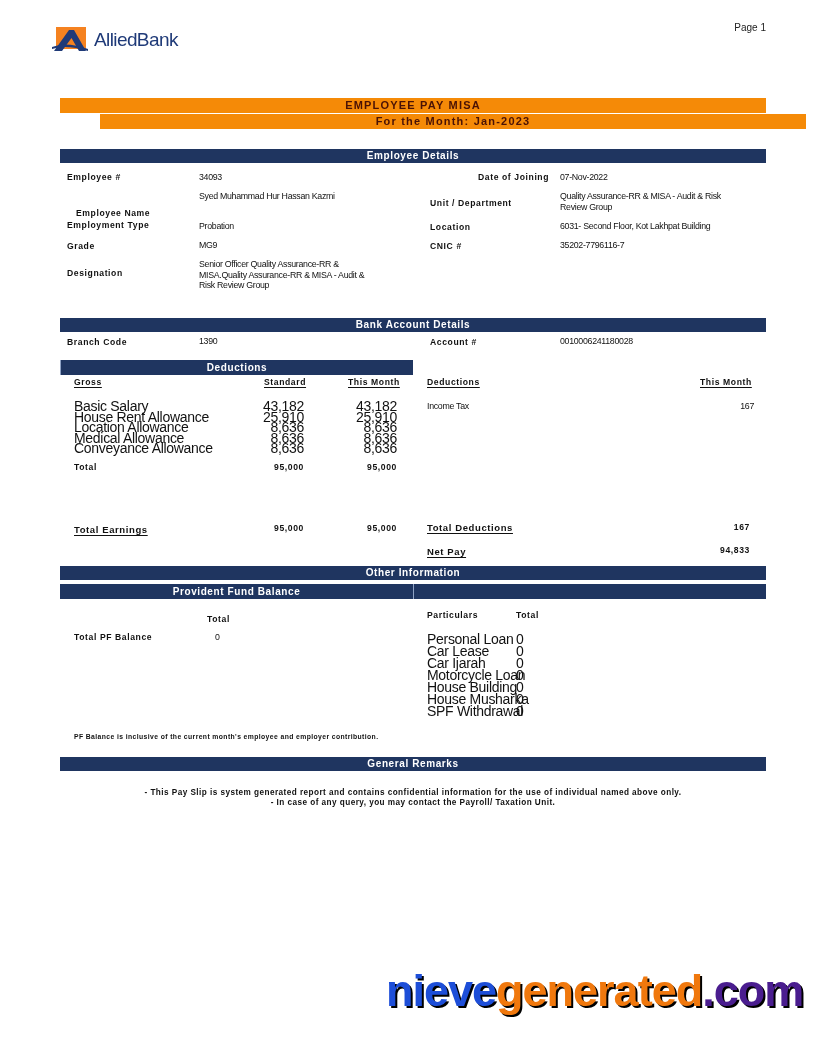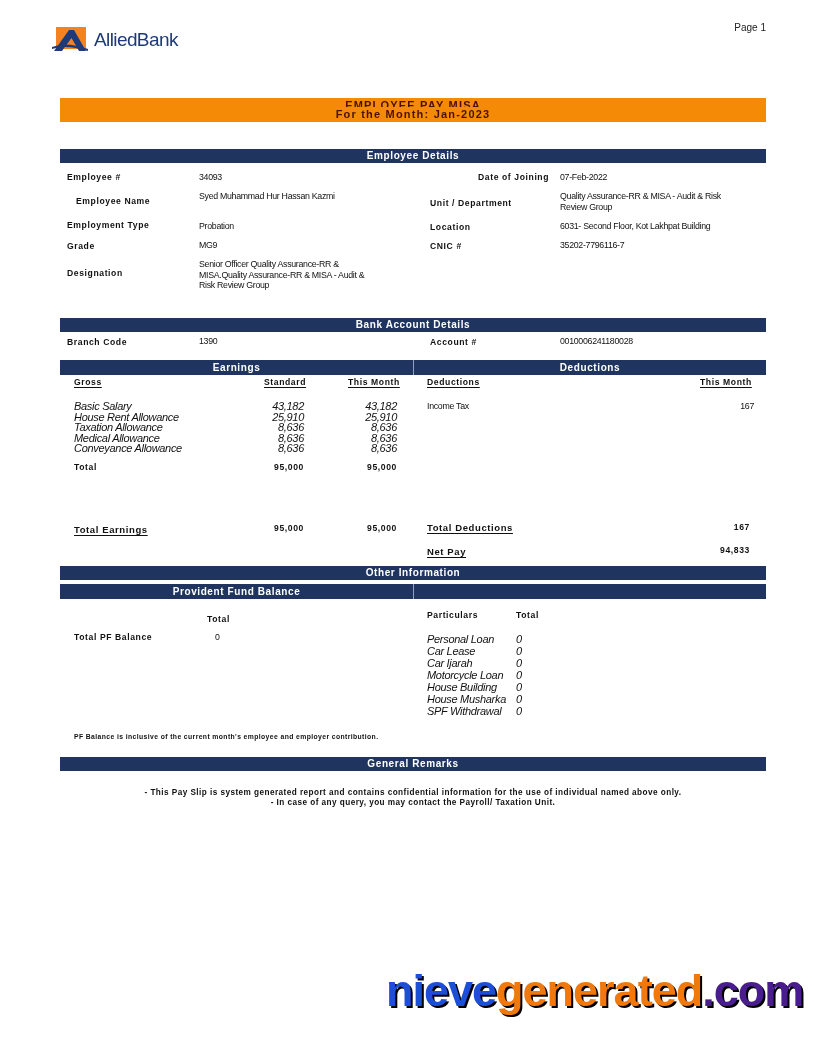--- a/index.html
+++ b/index.html
@@ -21,21 +21,21 @@
 
   .split-bar { position: absolute; left: 60px; width: 706px; height: 15px; display: flex; }
   .split-bar > div { background: #1f3560; color: #fff; font-weight: bold; font-size: 10px; letter-spacing: 0.6px; line-height: 15px; text-align: center; }
   .split-bar .sep { width: 1px; background: #8fa2c4; }
 
   .lbl { font-family: "Liberation Sans", sans-serif; font-weight: bold; font-size: 8.6px; letter-spacing: 0.6px; color: #111; position: absolute; }
   .val { font-family: "Liberation Sans", sans-serif; font-size: 8.8px; letter-spacing: -0.3px; color: #111; position: absolute; line-height: 10.5px; }
   .u { text-decoration: underline; text-decoration-thickness: 1px; text-underline-offset: 2px; }
   .num { text-align: right; }
 
-  .list-line { font-size: 11px; line-height: 10.6px; letter-spacing: -0.3px; font-style: italic; }
+  .list-line { font-size: 14px; line-height: 10.6px; letter-spacing: -0.3px; }
 
   .watermark { position: absolute; left: 386px; top: 966px; font-family: "Liberation Sans", sans-serif; font-weight: bold; font-size: 45px; letter-spacing: -1px; line-height: 50px; text-shadow: 2px 2px 0 #000; }
   .wm-1 { color: #1d4ed8; }
   .wm-2 { color: #f0780d; }
   .wm-3 { color: #4a1d8f; }
 </style>
 </head>
 <body>
 
 <div class="abs logo">
@@ -44,80 +44,79 @@
       <rect x="4" y="0" width="30" height="22" fill="#f58220"></rect>
       <path d="M2 24 L17 3 L22 3 L34 24 L27 24 L19.5 11 L10 24 Z" fill="#1f3a78"></path>
       <path d="M0 20 Q14 14 36 22 L36 24 Q14 17 0 22 Z" fill="#1f3a78"></path>
     </svg>
   </span>
   <span class="logo-name">AlliedBank</span>
 </div>
 <div class="abs page-num">Page 1</div>
 
 <div class="bar bar-orange" style="top:98px;">EMPLOYEE PAY MISA</div>
-<div class="bar bar-orange" style="top:107px;">For the Month: Jan-2023</div>
+<div class="bar bar-orange" style="top:114px;margin-left:40px;">For the Month: Jan-2023</div>
 
 <div class="bar bar-navy" style="top:149px;">Employee Details</div>
 
 <div class="lbl" style="left:67px; top:172px;">Employee #</div>
 <div class="val" style="left:199px; top:172px;">34093</div>
 
-<div class="lbl" style="left:67px; top:196px;padding-left:9px;">Employee Name</div>
+<div class="lbl" style="left:67px; top:208px;padding-left:9px;">Employee Name</div>
 <div class="val" style="left:199px; top:191px;">Syed Muhammad Hur Hassan Kazmi</div>
 
 <div class="lbl" style="left:67px; top:220px;">Employment Type</div>
 <div class="val" style="left:199px; top:221px;">Probation</div>
 
 <div class="lbl" style="left:67px; top:241px;">Grade</div>
 <div class="val" style="left:199px; top:240px;">MG9</div>
 
 <div class="lbl" style="left:67px; top:268px;">Designation</div>
 <div class="val" style="left:199px; top:259px;">
   <div>Senior Officer Quality Assurance-RR &amp;</div>
   <div>MISA.Quality Assurance-RR &amp; MISA - Audit &amp;</div>
   <div>Risk Review Group</div>
 </div>
 
 <div class="lbl" style="left:430px; top:172px;padding-left:48px;">Date of Joining</div>
-<div class="val" style="left:560px; top:172px;">07-Feb-2022</div>
+<div class="val" style="left:560px; top:172px;">07-Nov-2022</div>
 
 <div class="lbl" style="left:430px; top:198px;">Unit / Department</div>
 <div class="val" style="left:560px; top:191px;">
   <div>Quality Assurance-RR &amp; MISA - Audit &amp; Risk</div>
   <div>Review Group</div>
 </div>
 
 <div class="lbl" style="left:430px; top:222px;">Location</div>
 <div class="val" style="left:560px; top:221px;">6031- Second Floor, Kot Lakhpat Building</div>
 
 <div class="lbl" style="left:430px; top:241px;">CNIC #</div>
 <div class="val" style="left:560px; top:240px;">35202-7796116-7</div>
 
 <div class="bar bar-navy" style="top:318px;">Bank Account Details</div>
 <div class="lbl" style="left:67px; top:337px;">Branch Code</div>
 <div class="val" style="left:199px; top:336px;">1390</div>
 <div class="lbl" style="left:430px; top:337px;">Account #</div>
 <div class="val" style="left:560px; top:336px;">0010006241180028</div>
 
 <div class="split-bar" style="top:360px;">
-  <div style="width:353px;">Earnings</div>
   <div class="sep"></div>
   <div style="width:352px;">Deductions</div>
 </div>
 
 <div class="lbl u" style="left:74px; top:377px;">Gross</div>
 <div class="lbl u" style="left:264px; top:377px;">Standard</div>
 <div class="lbl u" style="left:348px; top:377px;">This Month</div>
 <div class="lbl u" style="left:427px; top:377px;">Deductions</div>
 <div class="lbl u" style="left:700px; top:377px;">This Month</div>
 
 <div class="val list-line" style="left:74px; top:401px;">
   <div>Basic Salary</div>
   <div>House Rent Allowance</div>
-  <div>Taxation Allowance</div>
+  <div>Location Allowance</div>
   <div>Medical Allowance</div>
   <div>Conveyance Allowance</div>
 </div>
 <div class="val list-line num" style="left:250px; width:54px; top:401px;">
   <div>43,182</div>
   <div>25,910</div>
   <div>8,636</div>
   <div>8,636</div>
   <div>8,636</div>
 </div>

